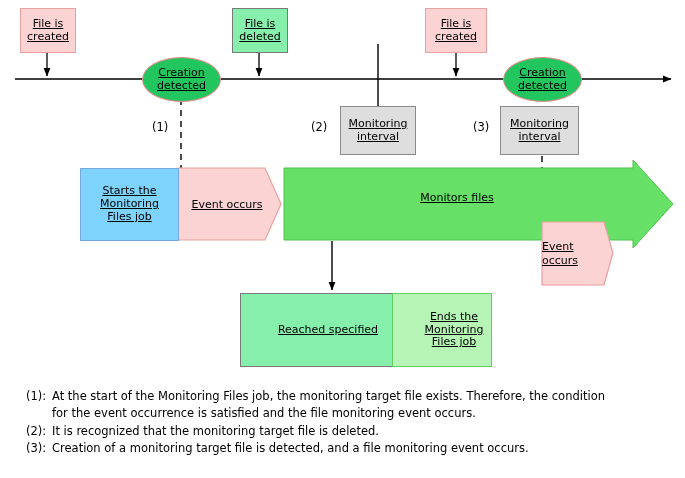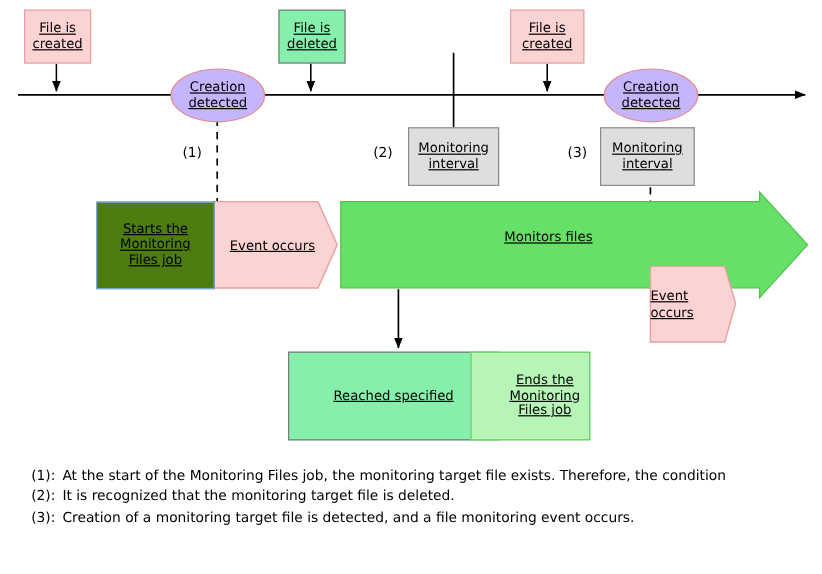--- a/index.html
+++ b/index.html
@@ -14,24 +14,24 @@
   #svg-layer{position:absolute;left:0;top:0;width:685px;height:478px;}
 
   .node{position:absolute;box-sizing:border-box;display:flex;align-items:center;
         justify-content:center;text-align:center;line-height:1.18;}
   .node span{display:block;width:100%;}
 
   .box{border-width:1px;border-style:solid;}
   .pink-box{background:#fcd3d3;border-color:#e8a0a0;}
   .gray-box{background:#86efac;border-color:#7a7a7a;}
   .lgray-box{background:#dedede;border-color:#8a8a8a;}
-  .blue-box{background:#4d7c0f;border-color:#7aa7d9;}
+  .blue-box{background:#7dd3fc;border-color:#7aa7d9;}
   .lgreen-box{background:#b6f5b6;border-color:#5fcf5f;}
 
-  .ellipse{background:#c4b5fd;border:1px solid #e58b8b;border-radius:50%;}
+  .ellipse{background:#22c55e;border:1px solid #e58b8b;border-radius:50%;}
 
   .fs11{font-size:11px;text-decoration:underline;}
 
   .shape-label{position:absolute;display:flex;align-items:center;justify-content:center;
                line-height:1.2;}
 
   .marker{position:absolute;font-size:11.5px;color:#000;}
 
   #legend{position:absolute;left:26px;top:388px;width:640px;font-size:11.5px;
           line-height:1.52;}
@@ -158,20 +158,21 @@
       <span>Monitoring</span>
       <span>Files job</span>
     </span>
   </div>
 
   <div id="legend">
     <div class="legend-row">
       <div class="legend-key">(1):</div>
       <div class="legend-text">At the start of the Monitoring Files job, the monitoring target file exists. Therefore, the condition</div>
     </div>
+    <div class="legend-cont">for the event occurrence is satisfied and the file monitoring event occurs.</div>
 
     <div class="legend-row">
       <div class="legend-key">(2):</div>
       <div class="legend-text">It is recognized that the monitoring target file is deleted.</div>
     </div>
 
     <div class="legend-row">
       <div class="legend-key">(3):</div>
       <div class="legend-text">Creation of a monitoring target file is detected, and a file monitoring event occurs.</div>
     </div>

